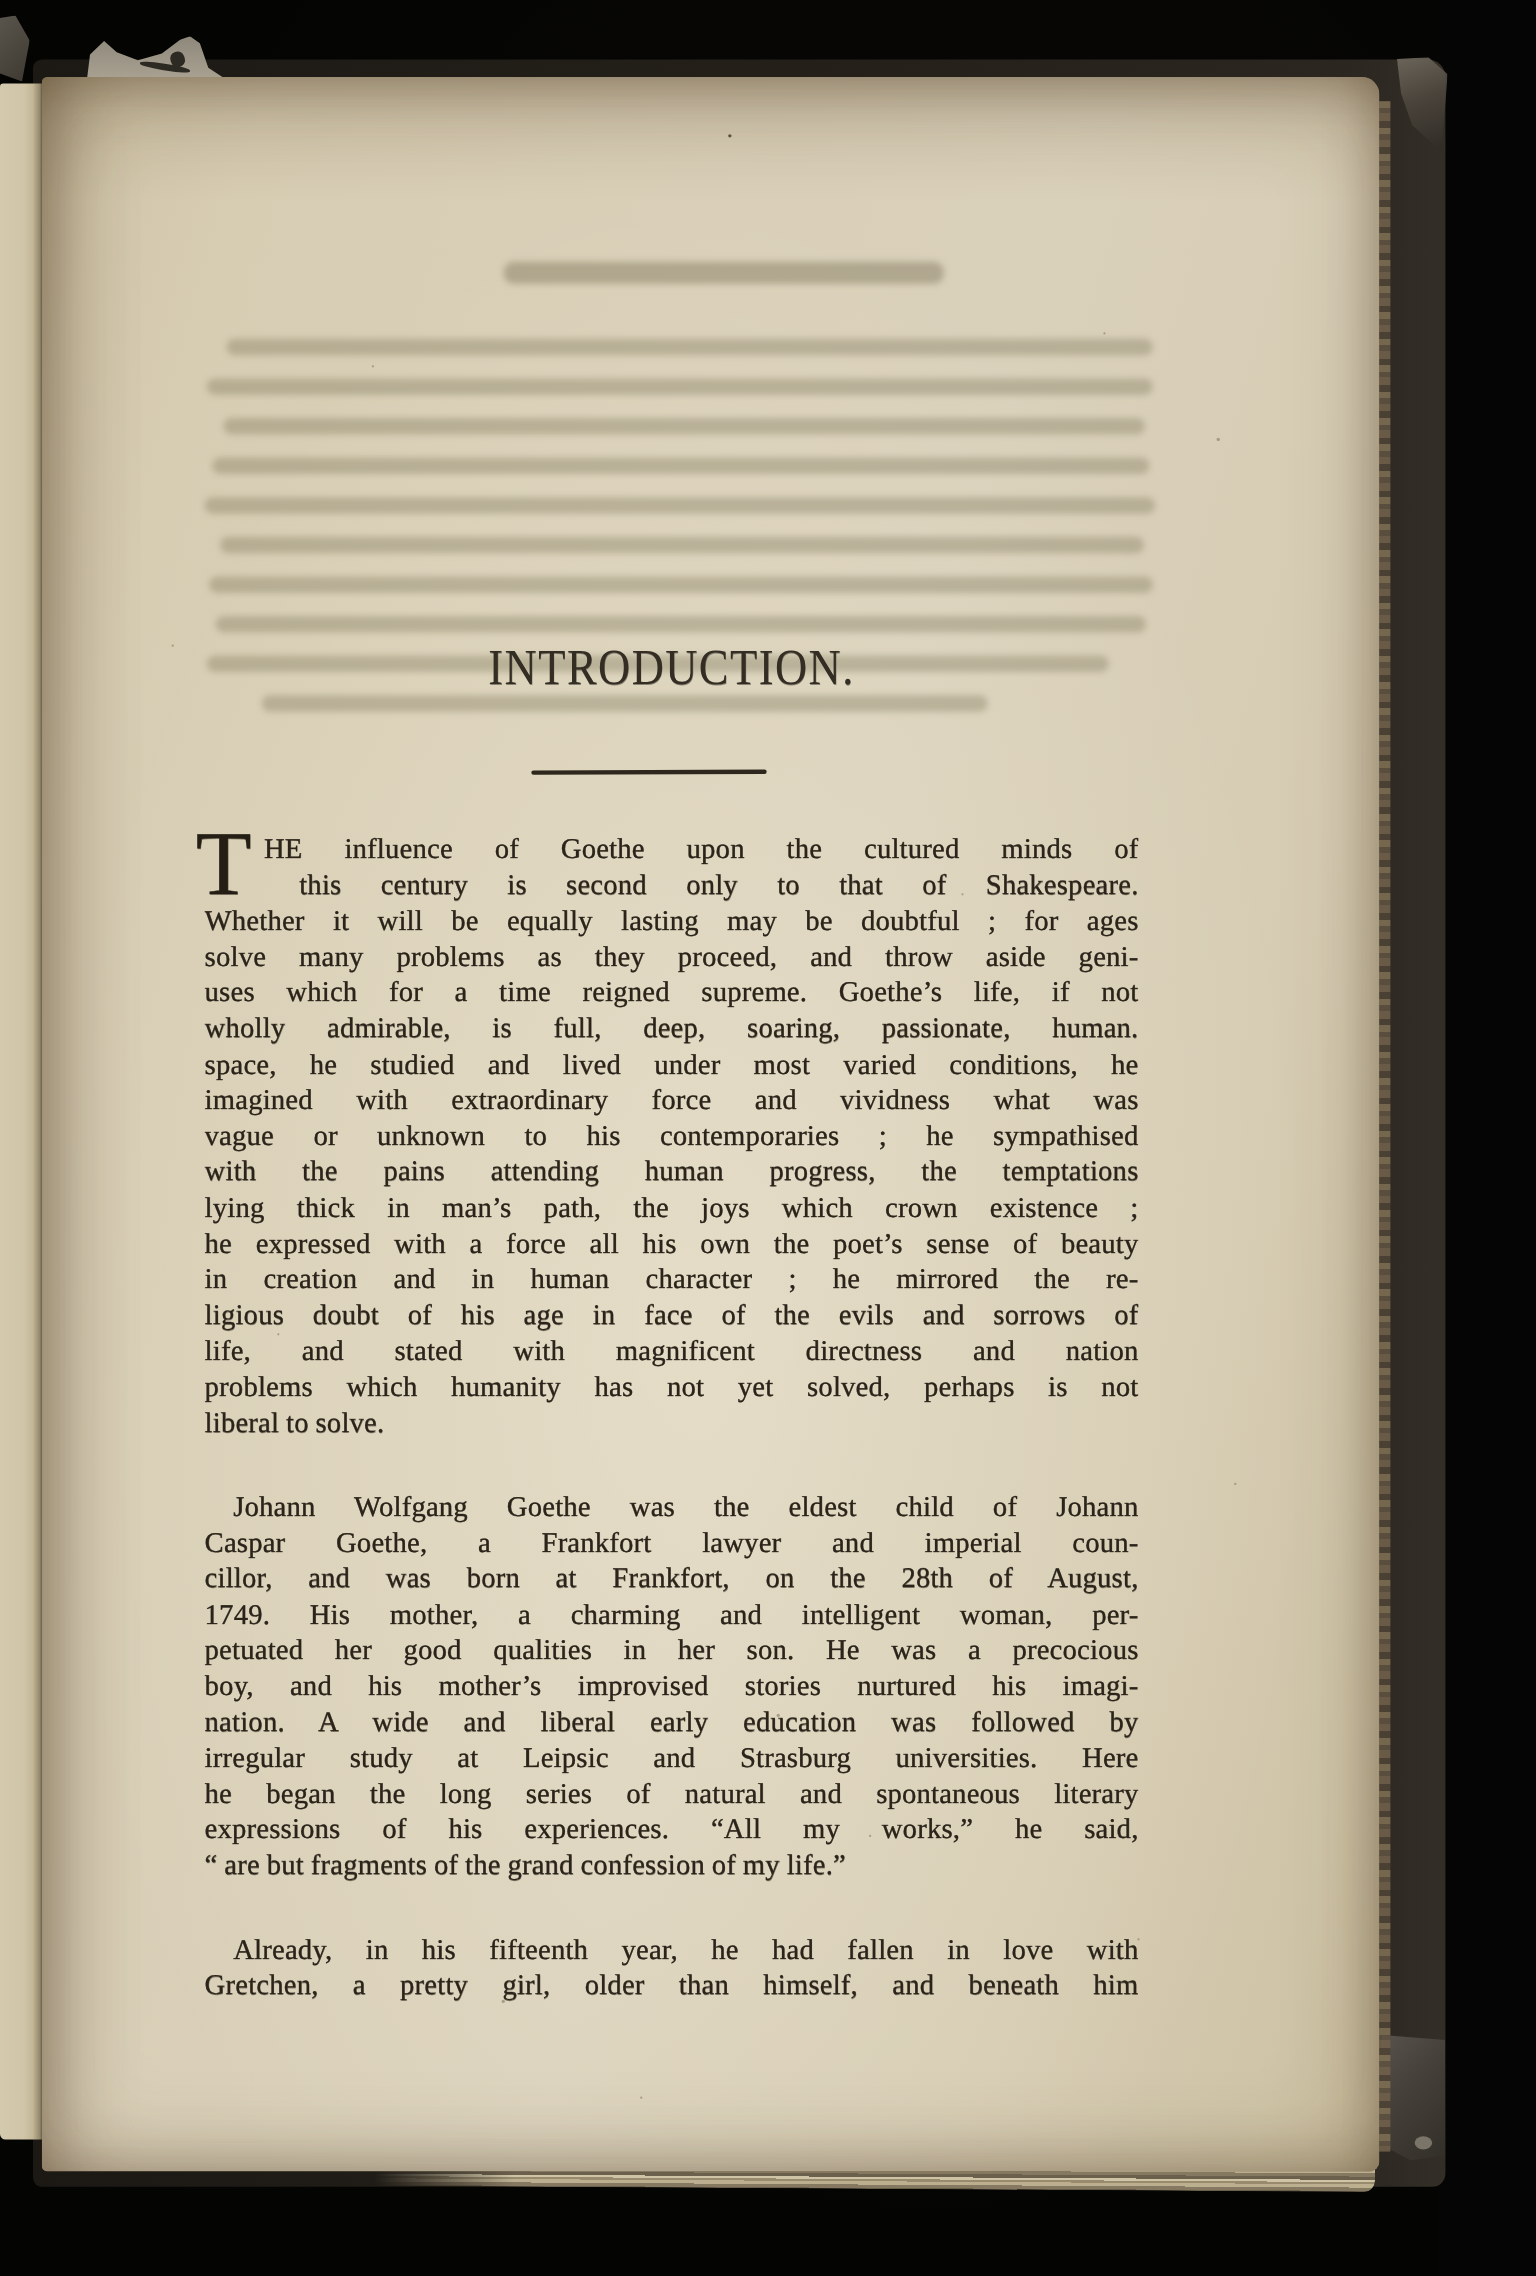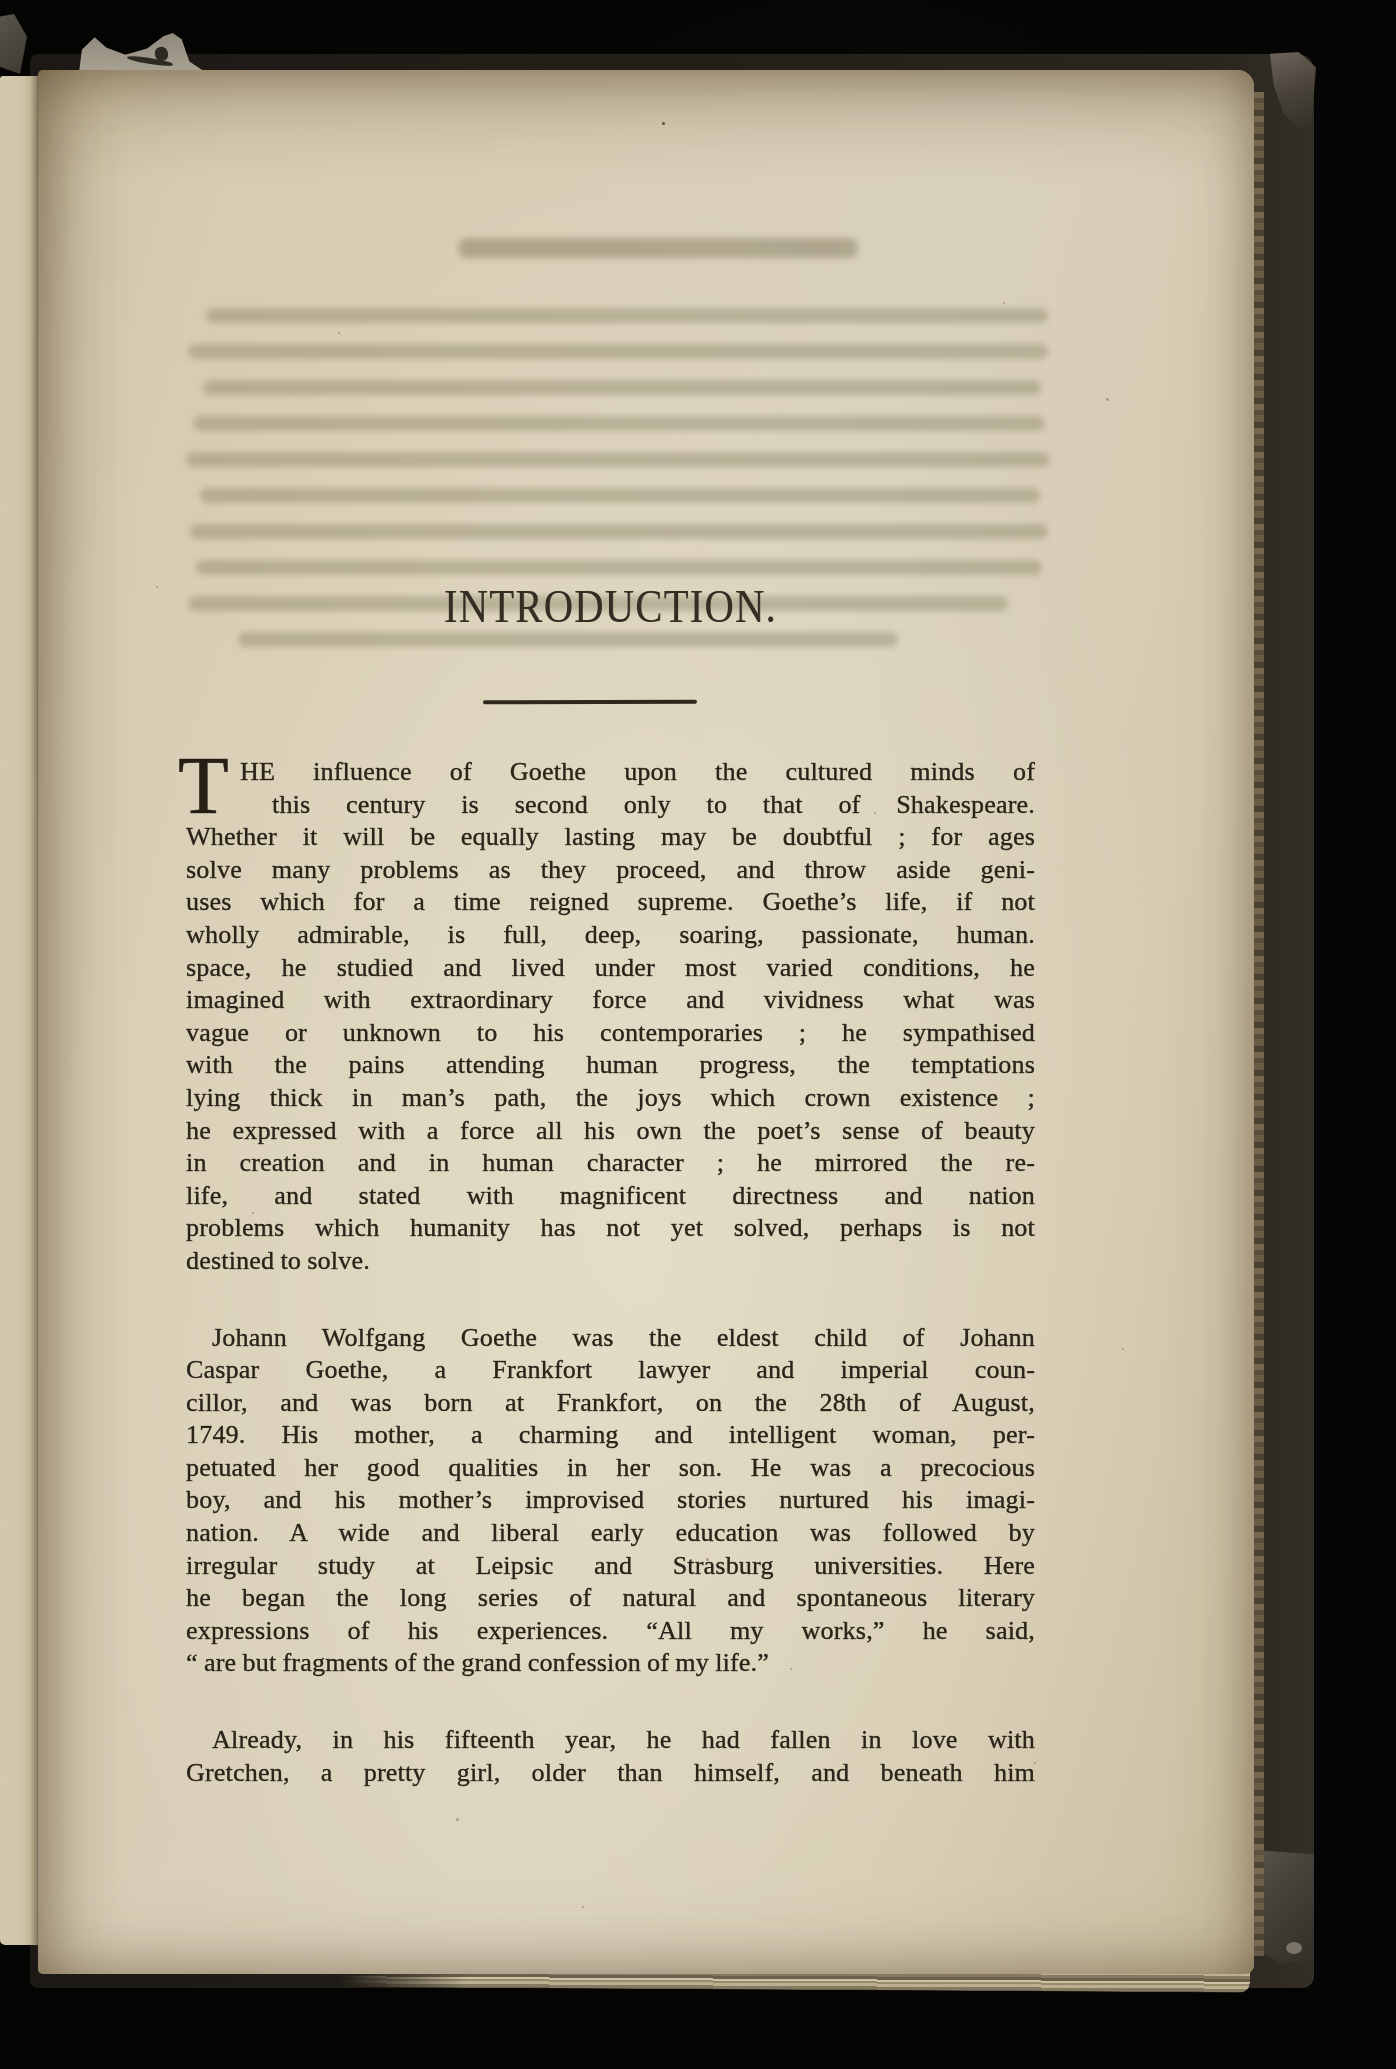--- a/index.html
+++ b/index.html
@@ -132,23 +132,24 @@
         <div class="line">solve many problems as they proceed, and throw aside geni-</div>
         <div class="line">uses which for a time reigned supreme.  Goethe’s life, if not</div>
         <div class="line">wholly admirable, is full, deep, soaring, passionate, human.</div>
         <div class="line">space, he studied and lived under most varied conditions, he</div>
         <div class="line">imagined with extraordinary force and vividness what was</div>
         <div class="line">vague or unknown to his contemporaries ; he sympathised</div>
         <div class="line">with the pains attending human progress, the temptations</div>
         <div class="line">lying thick in man’s path, the joys which crown existence ;</div>
         <div class="line">he expressed with a force all his own the poet’s sense of beauty</div>
         <div class="line">in creation and in human character ; he mirrored the re-</div>
+        <div class="line">ligious doubt of his age in face of the evils and sorrows of</div>
         <div class="line">life, and stated with magnificent directness and nation</div>
         <div class="line">problems which humanity has not yet solved, perhaps is not</div>
-        <div class="line last">destined to solve.</div>
+        <div class="line last">liberal to solve.</div>
         <span class="drop-cap">T</span>
         <div class="line indent">Johann Wolfgang Goethe was the eldest child of Johann</div>
         <div class="line">Caspar Goethe, a Frankfort lawyer and imperial coun-</div>
         <div class="line">cillor, and was born at Frankfort, on the 28th of August,</div>
         <div class="line">1749.  His mother, a charming and intelligent woman, per-</div>
         <div class="line">petuated her good qualities in her son.  He was a precocious</div>
         <div class="line">boy, and his mother’s improvised stories nurtured his imagi-</div>
         <div class="line">nation.  A wide and liberal early education was followed by</div>
         <div class="line">irregular study at Leipsic and Strasburg universities.  Here</div>
         <div class="line">he began the long series of natural and spontaneous literary</div>

